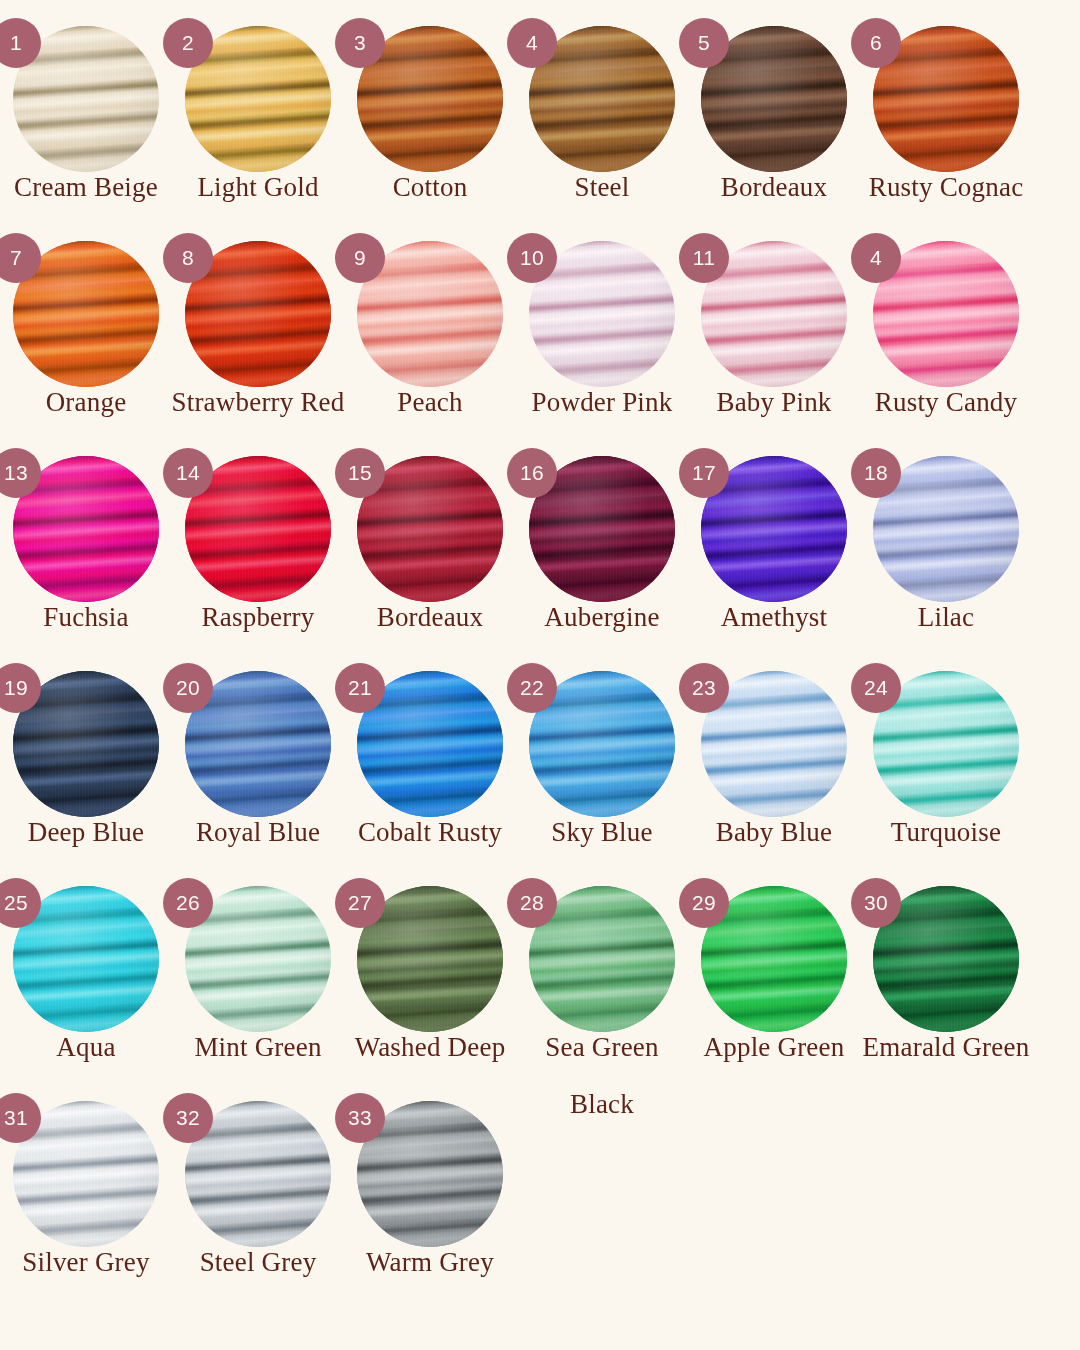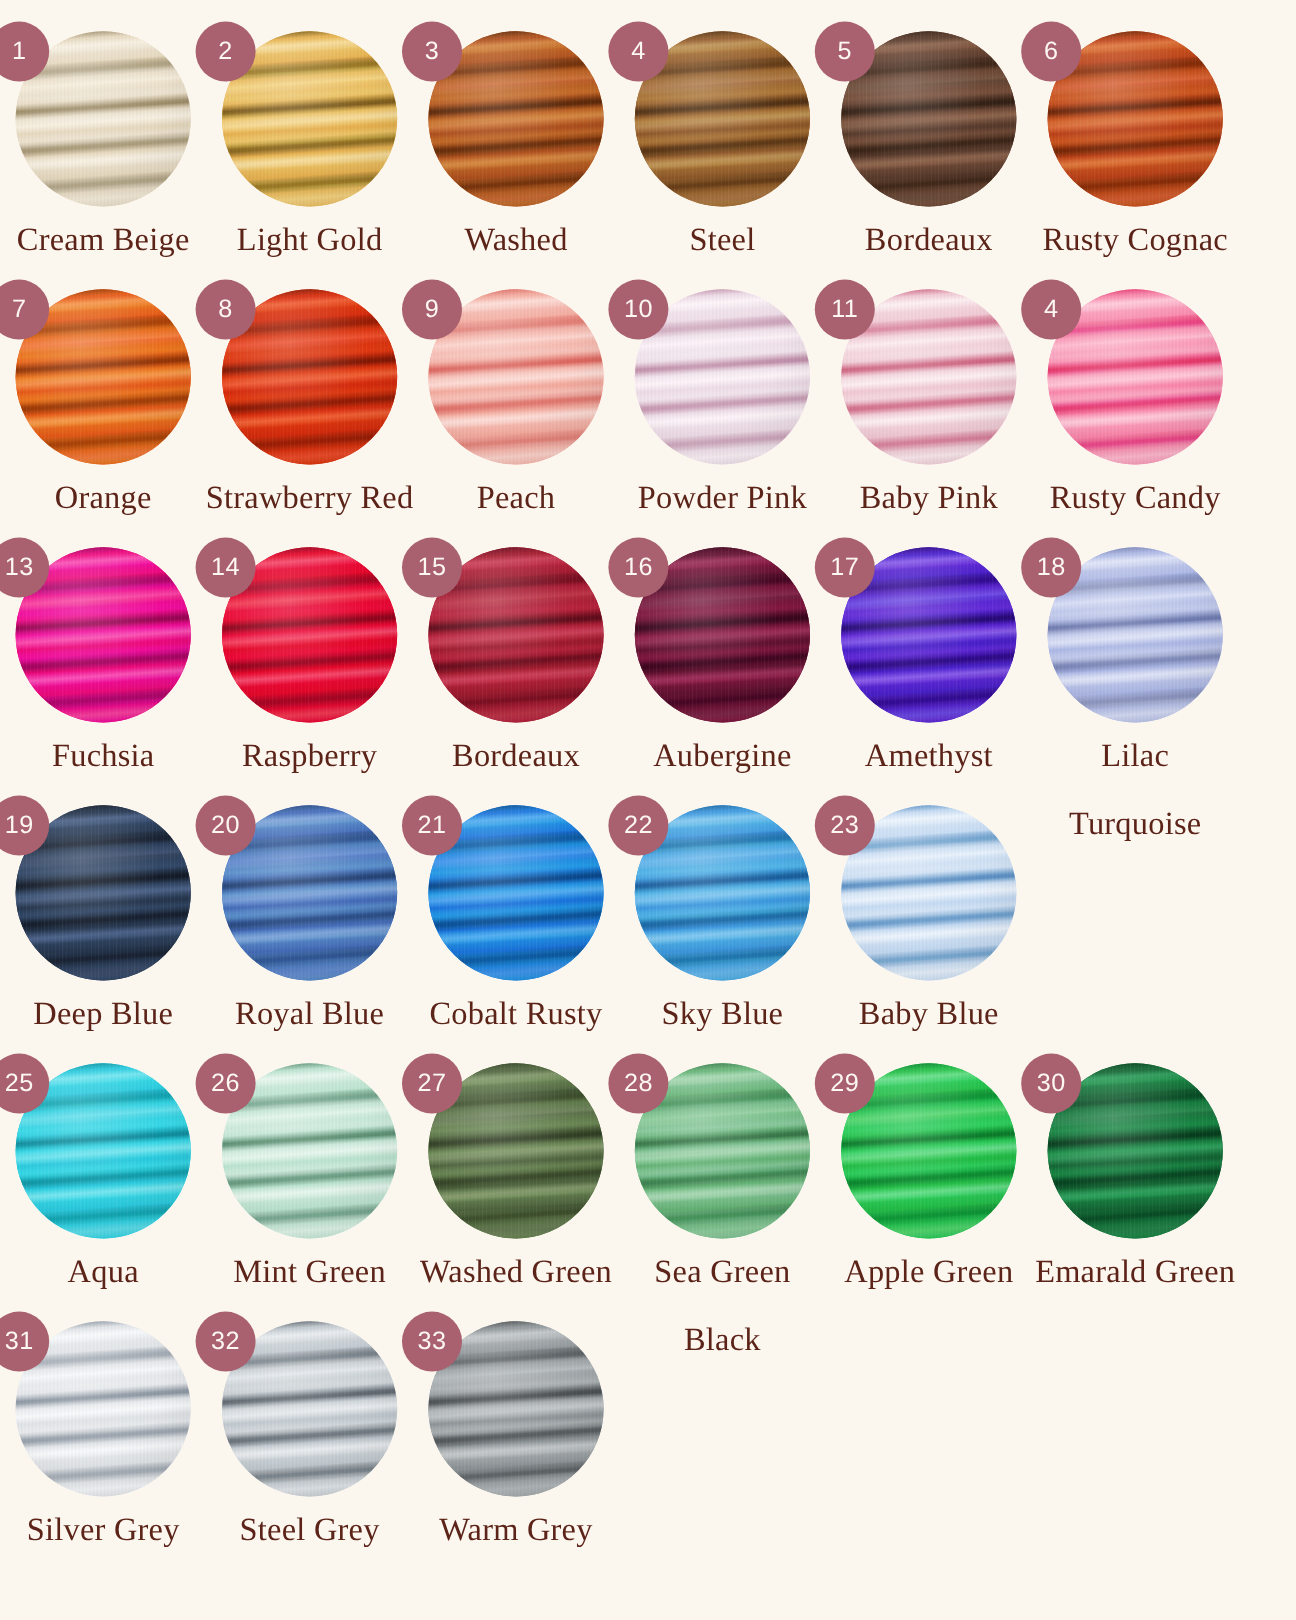--- a/index.html
+++ b/index.html
@@ -117,21 +117,21 @@
     font-family: "Liberation Sans", "DejaVu Sans", sans-serif;
     font-size: 21px;
     font-weight: 400;
     letter-spacing: .4px;
     z-index: 3;
     line-height: 1;
     padding-bottom: 1px;
   }
 
   .label {
-    margin-top: 13px;
+    margin-top: 1px;
     font-size: 27px;
     color: #5c2419;
     letter-spacing: .2px;
     white-space: nowrap;
     text-align: left;
     line-height: 1.1;
   }
 </style>
 </head>
 <body>
@@ -165,21 +165,21 @@
       <div class="cell">
         <div class="swatch-wrap">
           <div class="swatch" style="background: rgb(182, 90, 33);">
             <div class="threads" style="background: repeating-linear-gradient(176deg, rgb(208, 122, 60) 0px, rgb(182, 90, 33) 6px, rgb(182, 90, 33) 13px, rgb(107, 47, 11) 19px, rgb(107, 47, 11) 21px, rgb(182, 90, 33) 26px, rgb(208, 122, 60) 32px);"></div>
             <div class="sheen"></div>
             <div class="grain"></div>
             <div class="vign"></div>
           </div>
           <div class="badge">3</div>
         </div>
-        <div class="label">Washed</div>
+        <div class="label">Cotton</div>
       </div>
       <div class="cell">
         <div class="swatch-wrap">
           <div class="swatch" style="background: rgb(154, 100, 46);">
             <div class="threads" style="background: repeating-linear-gradient(176deg, rgb(182, 133, 78) 0px, rgb(154, 100, 46) 6px, rgb(154, 100, 46) 13px, rgb(92, 55, 21) 19px, rgb(92, 55, 21) 21px, rgb(154, 100, 46) 26px, rgb(182, 133, 78) 32px);"></div>
             <div class="sheen"></div>
             <div class="grain"></div>
             <div class="vign"></div>
           </div>
           <div class="badge">4</div>
@@ -414,20 +414,29 @@
             <div class="threads" style="background: repeating-linear-gradient(176deg, rgb(234, 243, 253) 0px, rgb(202, 222, 244) 6px, rgb(202, 222, 244) 13px, rgb(106, 156, 203) 19px, rgb(106, 156, 203) 21px, rgb(202, 222, 244) 26px, rgb(234, 243, 253) 32px);"></div>
             <div class="sheen"></div>
             <div class="grain"></div>
             <div class="vign"></div>
           </div>
           <div class="badge">23</div>
         </div>
         <div class="label">Baby Blue</div>
       </div>
       <div class="cell">
+        <div class="swatch-wrap">
+          <div class="swatch" style="background: rgb(159, 230, 224);">
+            <div class="threads" style="background: repeating-linear-gradient(176deg, rgb(205, 245, 241) 0px, rgb(159, 230, 224) 6px, rgb(159, 230, 224) 13px, rgb(39, 179, 159) 19px, rgb(39, 179, 159) 21px, rgb(159, 230, 224) 26px, rgb(205, 245, 241) 32px);"></div>
+            <div class="sheen"></div>
+            <div class="grain"></div>
+            <div class="vign"></div>
+          </div>
+          <div class="badge">24</div>
+        </div>
         <div class="label">Turquoise</div>
       </div>
     </div>
     <div class="row">
       <div class="cell">
         <div class="swatch-wrap">
           <div class="swatch" style="background: rgb(47, 208, 226);">
             <div class="threads" style="background: repeating-linear-gradient(176deg, rgb(106, 227, 238) 0px, rgb(47, 208, 226) 6px, rgb(47, 208, 226) 13px, rgb(17, 154, 169) 19px, rgb(17, 154, 169) 21px, rgb(47, 208, 226) 26px, rgb(106, 227, 238) 32px);"></div>
             <div class="sheen"></div>
             <div class="grain"></div>
@@ -452,21 +461,21 @@
       <div class="cell">
         <div class="swatch-wrap">
           <div class="swatch" style="background: rgb(90, 114, 71);">
             <div class="threads" style="background: repeating-linear-gradient(176deg, rgb(119, 140, 98) 0px, rgb(90, 114, 71) 6px, rgb(90, 114, 71) 13px, rgb(55, 71, 40) 19px, rgb(55, 71, 40) 21px, rgb(90, 114, 71) 26px, rgb(119, 140, 98) 32px);"></div>
             <div class="sheen"></div>
             <div class="grain"></div>
             <div class="vign"></div>
           </div>
           <div class="badge">27</div>
         </div>
-        <div class="label">Washed Green</div>
+        <div class="label">Washed Deep</div>
       </div>
       <div class="cell">
         <div class="swatch-wrap">
           <div class="swatch" style="background: rgb(114, 187, 132);">
             <div class="threads" style="background: repeating-linear-gradient(176deg, rgb(155, 211, 168) 0px, rgb(114, 187, 132) 6px, rgb(114, 187, 132) 13px, rgb(63, 133, 82) 19px, rgb(63, 133, 82) 21px, rgb(114, 187, 132) 26px, rgb(155, 211, 168) 32px);"></div>
             <div class="sheen"></div>
             <div class="grain"></div>
             <div class="vign"></div>
           </div>
           <div class="badge">28</div>

